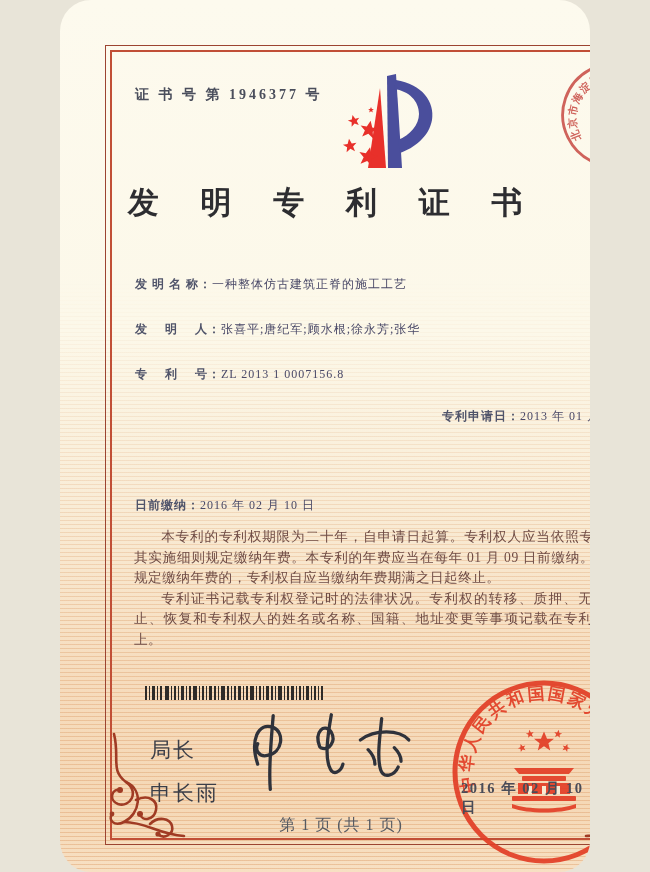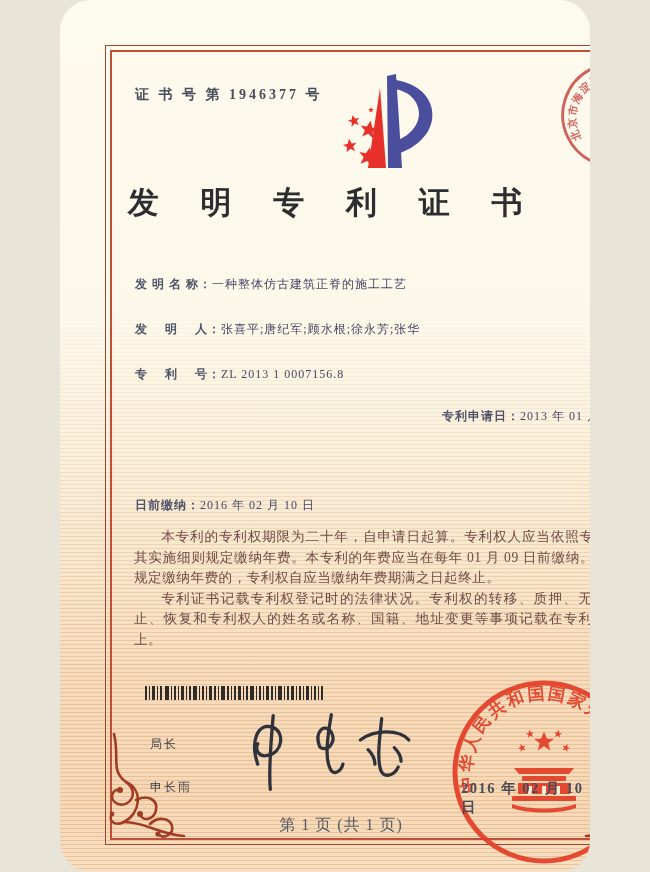--- a/index.html
+++ b/index.html
@@ -53,22 +53,22 @@
 
   .body-text {
     position:absolute; left:74px; top:527px; width:503px;
     font-size:13.6px; line-height:20.5px; color:#6f4c45;
     text-align:justify; letter-spacing:.5px;
   }
   .body-text p { text-indent:2em; margin:0; }
 
   .barcode { position:absolute; left:85px; top:686px; width:180px; height:14px; }
 
-  .signer { position:absolute; left:90px; top:736px; font-size:12px; color:#3b3e48; letter-spacing:2px; }
-  .signer .line2 { margin-top:26px; }
+  .signer { position:absolute; left:90px; top:736px; font-size:21px; color:#3b3e48; letter-spacing:2px; }
+  .signer .line2 { margin-top:15px; }
   .signature { position:absolute; left:168px; top:708px; width:195px; height:92px; }
 
   .seal { position:absolute; left:388px; top:676px; width:192px; height:192px; opacity:.92; }
   .seal-date {
     position:absolute; left:401px; top:779px;
     font-size:14.5px; color:#4a4c58; letter-spacing:1.5px; font-weight:600;
   }
   .footer {
     position:absolute; left:16px; top:815px; width:100%;
     text-align:center; font-size:16px; color:#565a62; letter-spacing:1px;

